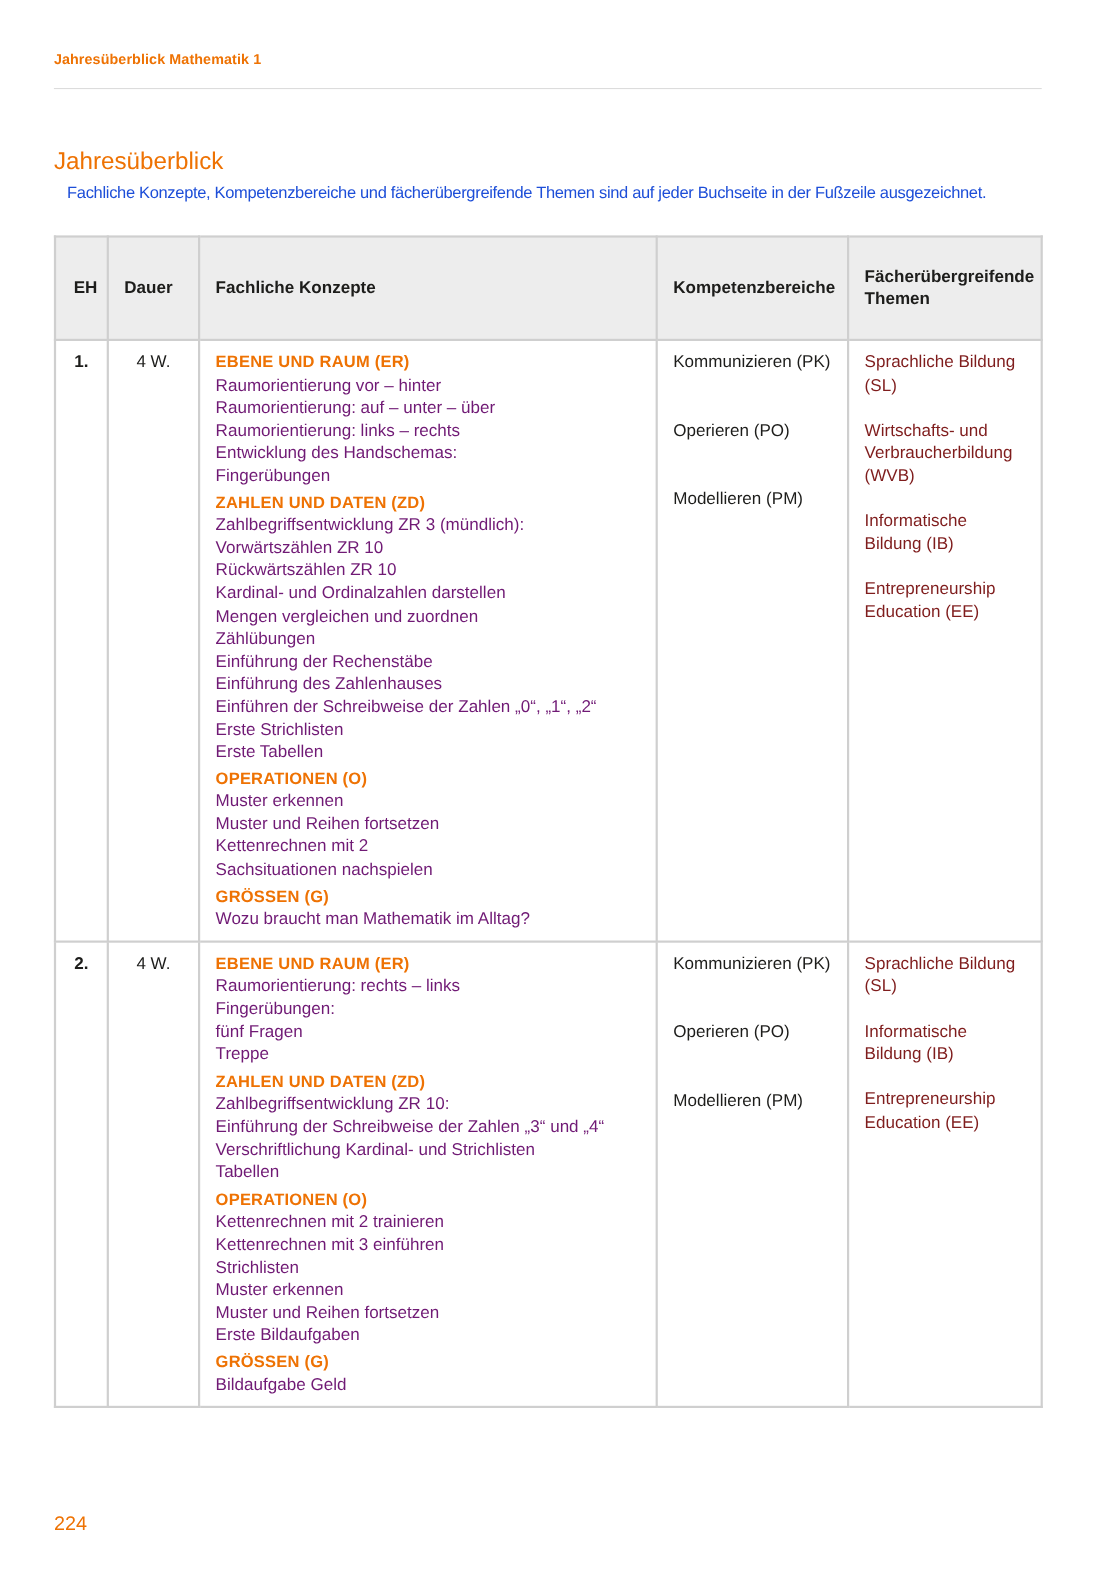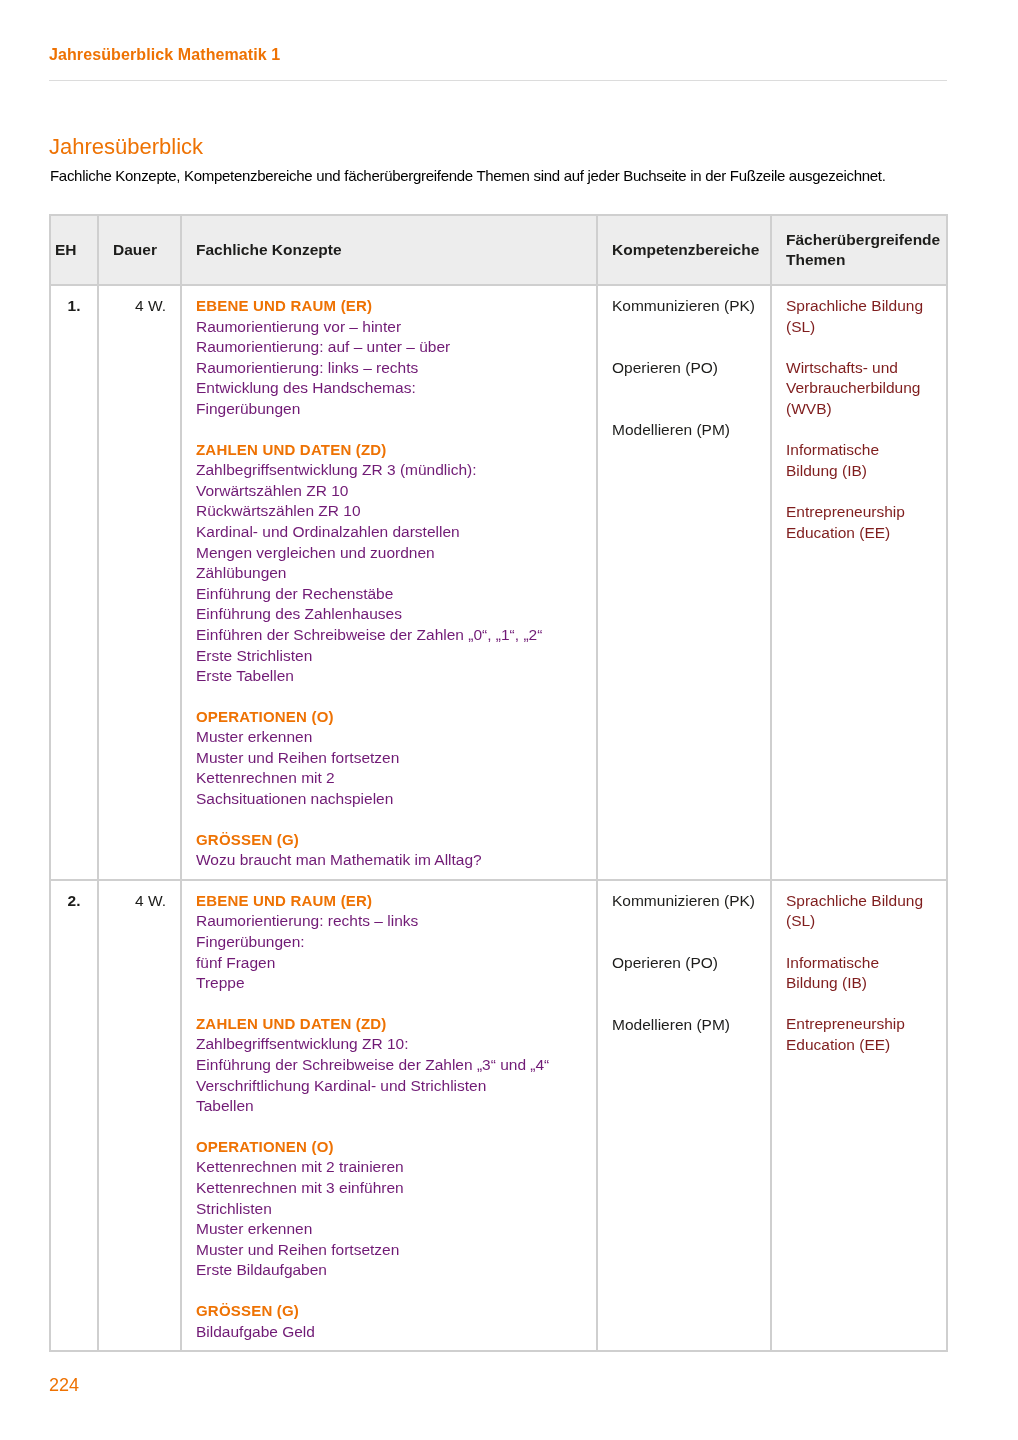--- a/index.html
+++ b/index.html
@@ -2,52 +2,52 @@
 <html><head>
   <meta charset="utf-8">
   <style>
     html, body { margin: 0; padding: 0; background: #ffffff; }
     body {
       width: 1018px; height: 1440px; position: relative; overflow: hidden;
       font-family: "Liberation Sans", sans-serif; color: #1d1d1b;
     }
     .running-head {
       position: absolute; left: 49px; top: 46px;
-      font-size: 16px; font-weight: bold; color: #ee7203; letter-spacing: 0.1px;
+      font-size: 13px; font-weight: bold; color: #ee7203; letter-spacing: 0.1px;
     }
     .head-rule {
       position: absolute; left: 49px; top: 80px; width: 898px; height: 0;
       border-top: 1.5px solid #dcdcdc;
     }
     .section-title {
       position: absolute; left: 49px; top: 134px;
       font-size: 22px; font-weight: normal; color: #ee7203;
     }
     .intro {
-      position: absolute; left: 50px; top: 167px; width: 910px;
-      font-size: 15px; color: #000000; letter-spacing: -0.3px; white-space: nowrap;
+      position: absolute; left: 61px; top: 167px; width: 910px;
+      font-size: 15px; color: #1d4ed8; letter-spacing: -0.3px; white-space: nowrap;
     }
     table.overview {
       position: absolute; left: 49px; top: 214px; width: 897px;
       border-collapse: collapse; table-layout: fixed;
       border: 2px solid #cfcfcf;
     }
     table.overview th, table.overview td {
       border: 2px solid #cfcfcf; vertical-align: top;
     }
     table.overview th {
       background: #ededed; font-size: 15.5px; font-weight: bold; text-align: left;
       height: 60px; padding: 0 14px; vertical-align: middle; color: #1d1d1b;
       line-height: 20px;
     }
     th.c-eh, td.c-eh { text-align: center; }
-    th.c-dauer, td.c-dauer { text-align: right; }
+    th.c-dauer, td.c-dauer { text-align: center; }
     td { padding: 10px 14px 8px 14px; font-size: 15.5px; line-height: 20.6px; }
     td.c-eh { font-weight: bold; }
-    .group + .group { margin-top: 20px; }
+    .group + .group { margin-top: 4px; }
     .group-title {
       color: #ee7203; font-weight: bold; font-size: 15px; letter-spacing: 0.2px;
     }
     .group-item { color: #701a75; }
     .komp-item { color: #1d1d1b; height: 41px; margin-bottom: 21px; }
     .theme-item { color: #7f1d1d; margin-bottom: 20.6px; }
     .page-number {
       position: absolute; left: 49px; top: 1375px;
       font-size: 18px; color: #ee7203;
     }
@@ -64,21 +64,21 @@
 <table class="overview">
   <colgroup>
     <col style="width:48px">
     <col style="width:83px">
     <col style="width:416px">
     <col style="width:174px">
     <col style="width:176px">
   </colgroup>
   <thead>
     <tr>
-      <th class="c-eh" style="padding:4px">EH</th>
+      <th class="c-eh" style="padding:16px">EH</th>
       <th class="c-dauer">Dauer</th>
       <th>Fachliche Konzepte</th>
       <th>Kompetenzbereiche</th>
       <th>Fächerübergreifende Themen</th>
     </tr>
   </thead>
   <tbody id="rows">
       <tr>
         <td class="c-eh" style="padding: 10px 0px 8px;">1.</td>
         <td class="c-dauer">4 W.</td>

